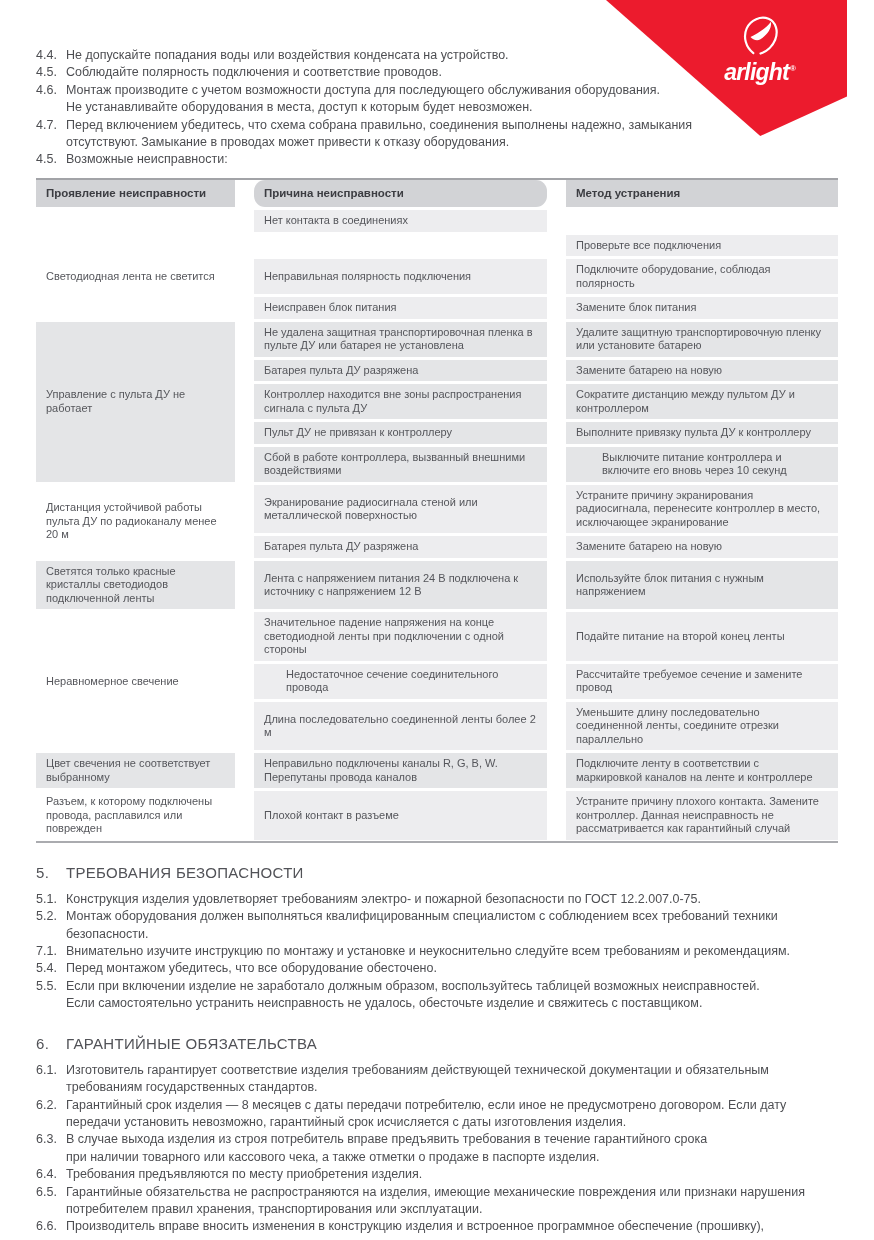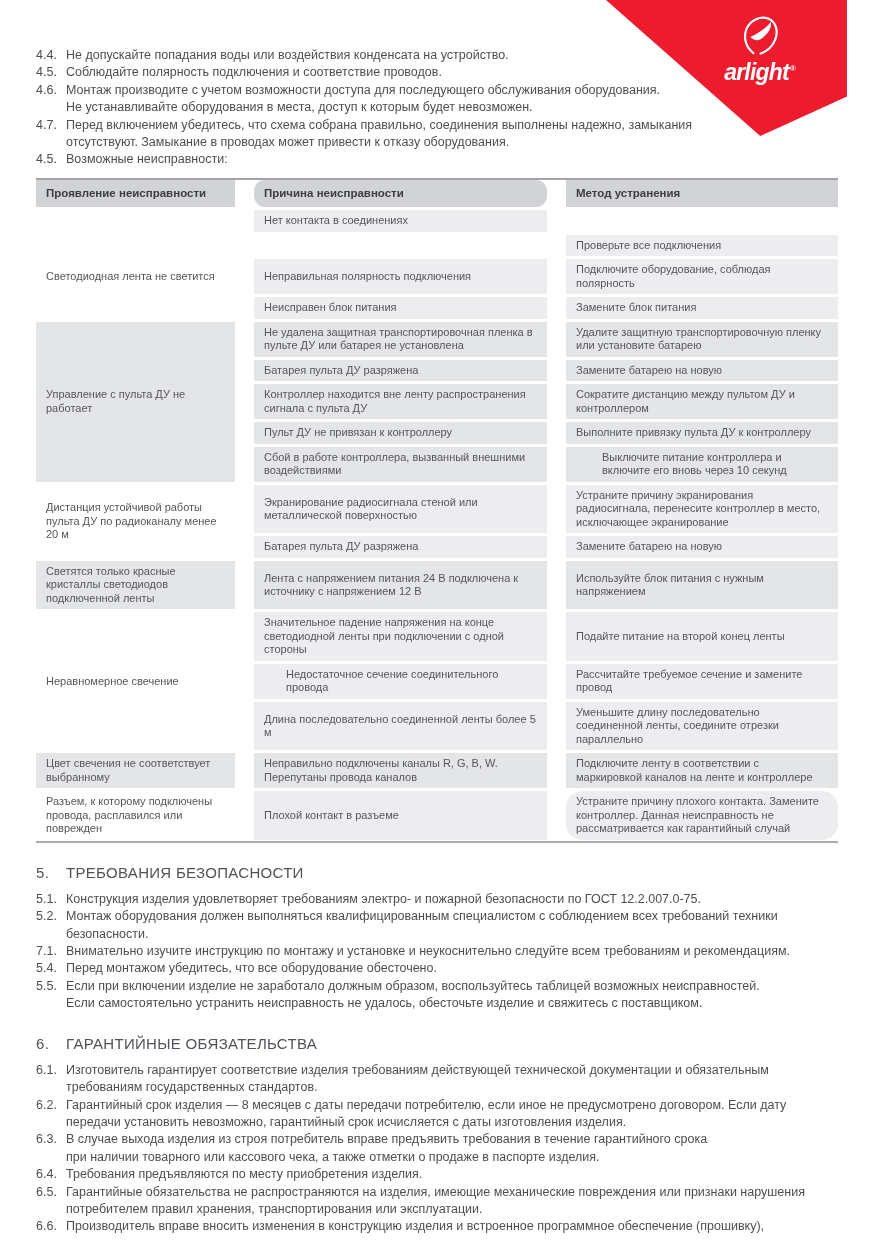--- a/index.html
+++ b/index.html
@@ -121,47 +121,47 @@
         <div class="cell shade-cell" style="grid-column: 3;">Проверьте все подключения</div>
         <div class="cell shade-cell" style="grid-column: 2;">Неправильная полярность подключения</div>
         <div class="cell shade-cell" style="grid-column: 3;">Подключите оборудование, соблюдая полярность</div>
         <div class="cell shade-cell" style="grid-column: 2;">Неисправен блок питания</div>
         <div class="cell shade-cell" style="grid-column: 3;">Замените блок питания</div>
         <div class="cell sym shade-band" style="grid-area: span 5 / 1;">Управление с пульта ДУ не работает</div>
         <div class="cell shade-band" style="grid-column: 2;">Не удалена защитная транспортировочная пленка в пульте ДУ или батарея не установлена</div>
         <div class="cell shade-band" style="grid-column: 3;">Удалите защитную транспортировочную пленку или установите батарею</div>
         <div class="cell shade-band" style="grid-column: 2;">Батарея пульта ДУ разряжена</div>
         <div class="cell shade-band" style="grid-column: 3;">Замените батарею на новую</div>
-        <div class="cell shade-band" style="grid-column: 2;">Контроллер находится вне ленту распространения сигнала с пульта ДУ</div>
+        <div class="cell shade-band" style="grid-column: 2;">Контроллер находится вне зоны распространения сигнала с пульта ДУ</div>
         <div class="cell shade-band" style="grid-column: 3;">Сократите дистанцию между пультом ДУ и контроллером</div>
         <div class="cell shade-band" style="grid-column: 2;">Пульт ДУ не привязан к контроллеру</div>
         <div class="cell shade-band" style="grid-column: 3;">Выполните привязку пульта ДУ к контроллеру</div>
         <div class="cell shade-band" style="grid-column: 2;">Сбой в работе контроллера, вызванный внешними воздействиями</div>
         <div class="cell shade-band" style="grid-column: 3; padding-left: 36px;">Выключите питание контроллера и включите его вновь через 10 секунд</div>
         <div class="cell sym" style="grid-area: span 2 / 1;">Дистанция устойчивой работы пульта ДУ по радиоканалу менее 20 м</div>
         <div class="cell shade-cell" style="grid-column: 2;">Экранирование радиосигнала стеной или металлической поверхностью</div>
         <div class="cell shade-cell" style="grid-column: 3;">Устраните причину экранирования радиосигнала, перенесите контроллер в место, исключающее экранирование</div>
         <div class="cell shade-cell" style="grid-column: 2;">Батарея пульта ДУ разряжена</div>
         <div class="cell shade-cell" style="grid-column: 3;">Замените батарею на новую</div>
         <div class="cell sym shade-band" style="grid-area: span 1 / 1;">Светятся только красные кристаллы светодиодов подключенной ленты</div>
         <div class="cell shade-band" style="grid-column: 2;">Лента с напряжением питания 24 В подключена к источнику с напряжением 12 В</div>
         <div class="cell shade-band" style="grid-column: 3;">Используйте блок питания с нужным напряжением</div>
         <div class="cell sym" style="grid-area: span 3 / 1;">Неравномерное свечение</div>
         <div class="cell shade-cell" style="grid-column: 2;">Значительное падение напряжения на конце светодиодной ленты при подключении с одной стороны</div>
         <div class="cell shade-cell" style="grid-column: 3;">Подайте питание на второй конец ленты</div>
         <div class="cell shade-cell" style="grid-column: 2; padding-left: 32px;">Недостаточное сечение соединительного провода</div>
         <div class="cell shade-cell" style="grid-column: 3;">Рассчитайте требуемое сечение и замените провод</div>
-        <div class="cell shade-cell" style="grid-column: 2;">Длина последовательно соединенной ленты более 5 м</div>
+        <div class="cell shade-cell" style="grid-column: 2;">Длина последовательно соединенной ленты более 2 м</div>
         <div class="cell shade-cell" style="grid-column: 3;">Уменьшите длину последовательно соединенной ленты, соедините отрезки параллельно</div>
         <div class="cell sym shade-band" style="grid-area: span 1 / 1;">Цвет свечения не соответствует выбранному</div>
         <div class="cell shade-band" style="grid-column: 2;">Неправильно подключены каналы R, G, B, W. Перепутаны провода каналов</div>
         <div class="cell shade-band" style="grid-column: 3;">Подключите ленту в соответствии с маркировкой каналов на ленте и контроллере</div>
         <div class="cell sym" style="grid-area: span 1 / 1;">Разъем, к которому подключены провода, расплавился или поврежден</div>
         <div class="cell shade-cell" style="grid-column: 2;">Плохой контакт в разъеме</div>
-        <div class="cell shade-cell" style="grid-column: 3; border-radius: 16px;">Устраните причину плохого контакта. Замените контроллер. Данная неисправность не рассматривается как гарантийный случай</div>
+        <div class="cell shade-cell" style="grid-column: 3;">Устраните причину плохого контакта. Замените контроллер. Данная неисправность не рассматривается как гарантийный случай</div>
       </div>
 
     <div class="section">
       <div class="sec-head">
         <span class="num">5.</span>
         <span class="ttl">ТРЕБОВАНИЯ БЕЗОПАСНОСТИ</span>
       </div>
       <div id="sec5-list" class="num-list sec-list">
           <div class="num-row">
             <span class="num">5.1.</span>

